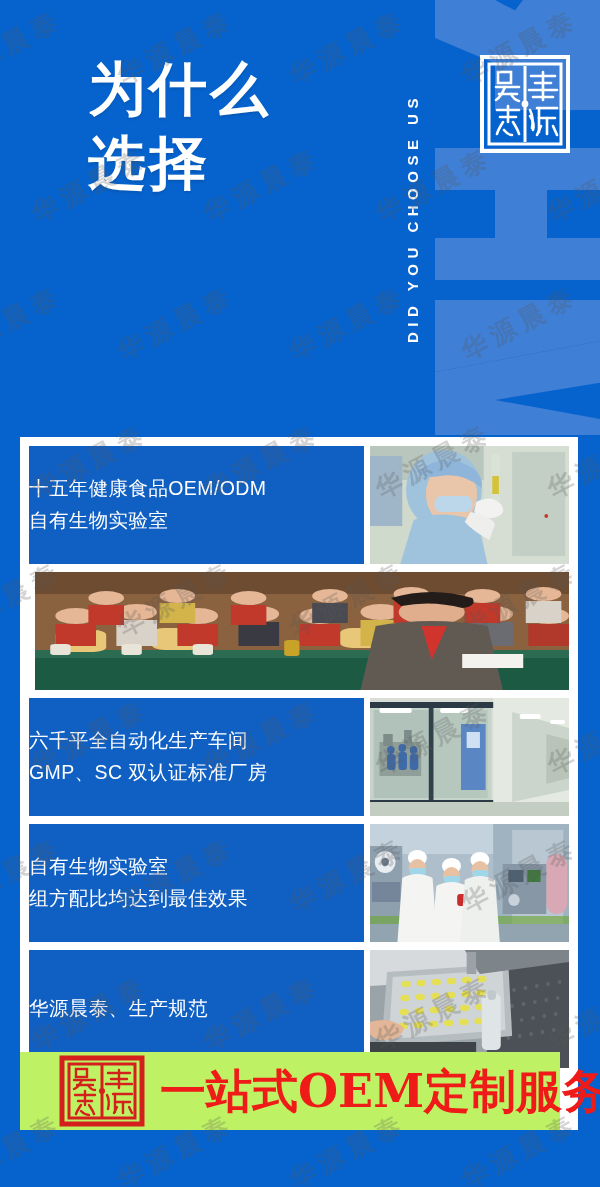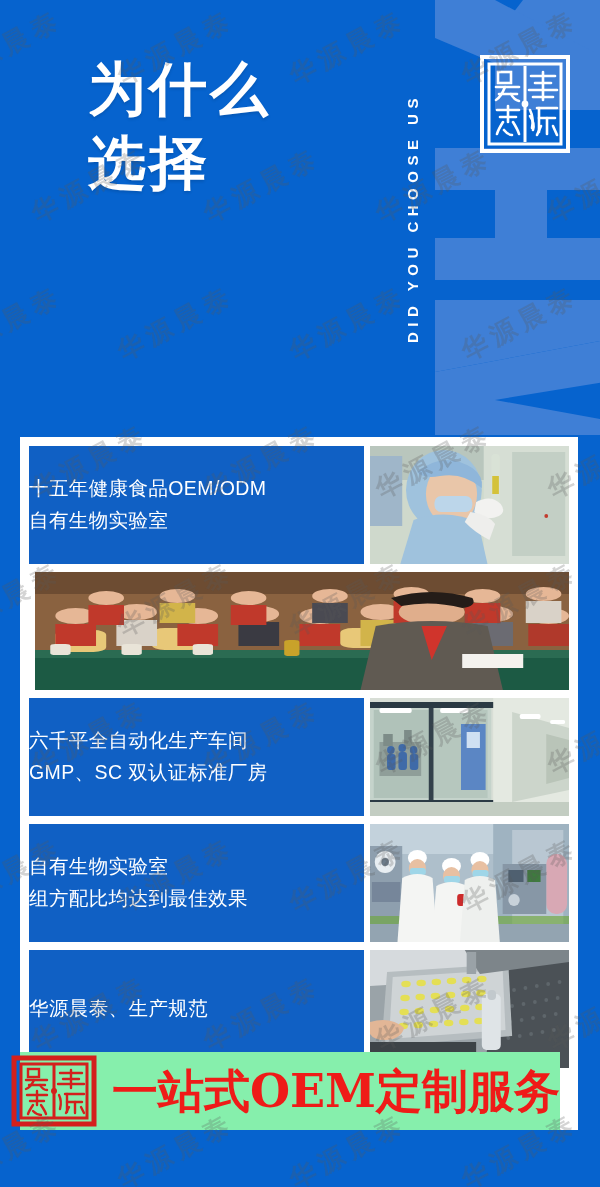--- a/index.html
+++ b/index.html
@@ -116,22 +116,21 @@
   }
   .card-photo svg { display:block; width:100%; height:100%; }
 
   
   #cta {
     position:absolute;
     left:0; bottom:0;
     width:540px; height:78px;
     display:flex;
     align-items:center;
-    background:#86efac;
-    justify-content:flex-end;
+    background:#bef264;
   }
   #cta-seal { width:88px; height:72px; margin-left:38px; flex:none; }
   #cta-text {
     margin-left:14px;
     color:#ef1b18;
     font-family:"DejaVu Serif","Liberation Serif",serif;
     font-weight:700;
     font-size:46px;
     letter-spacing:0px;
     white-space:nowrap;

